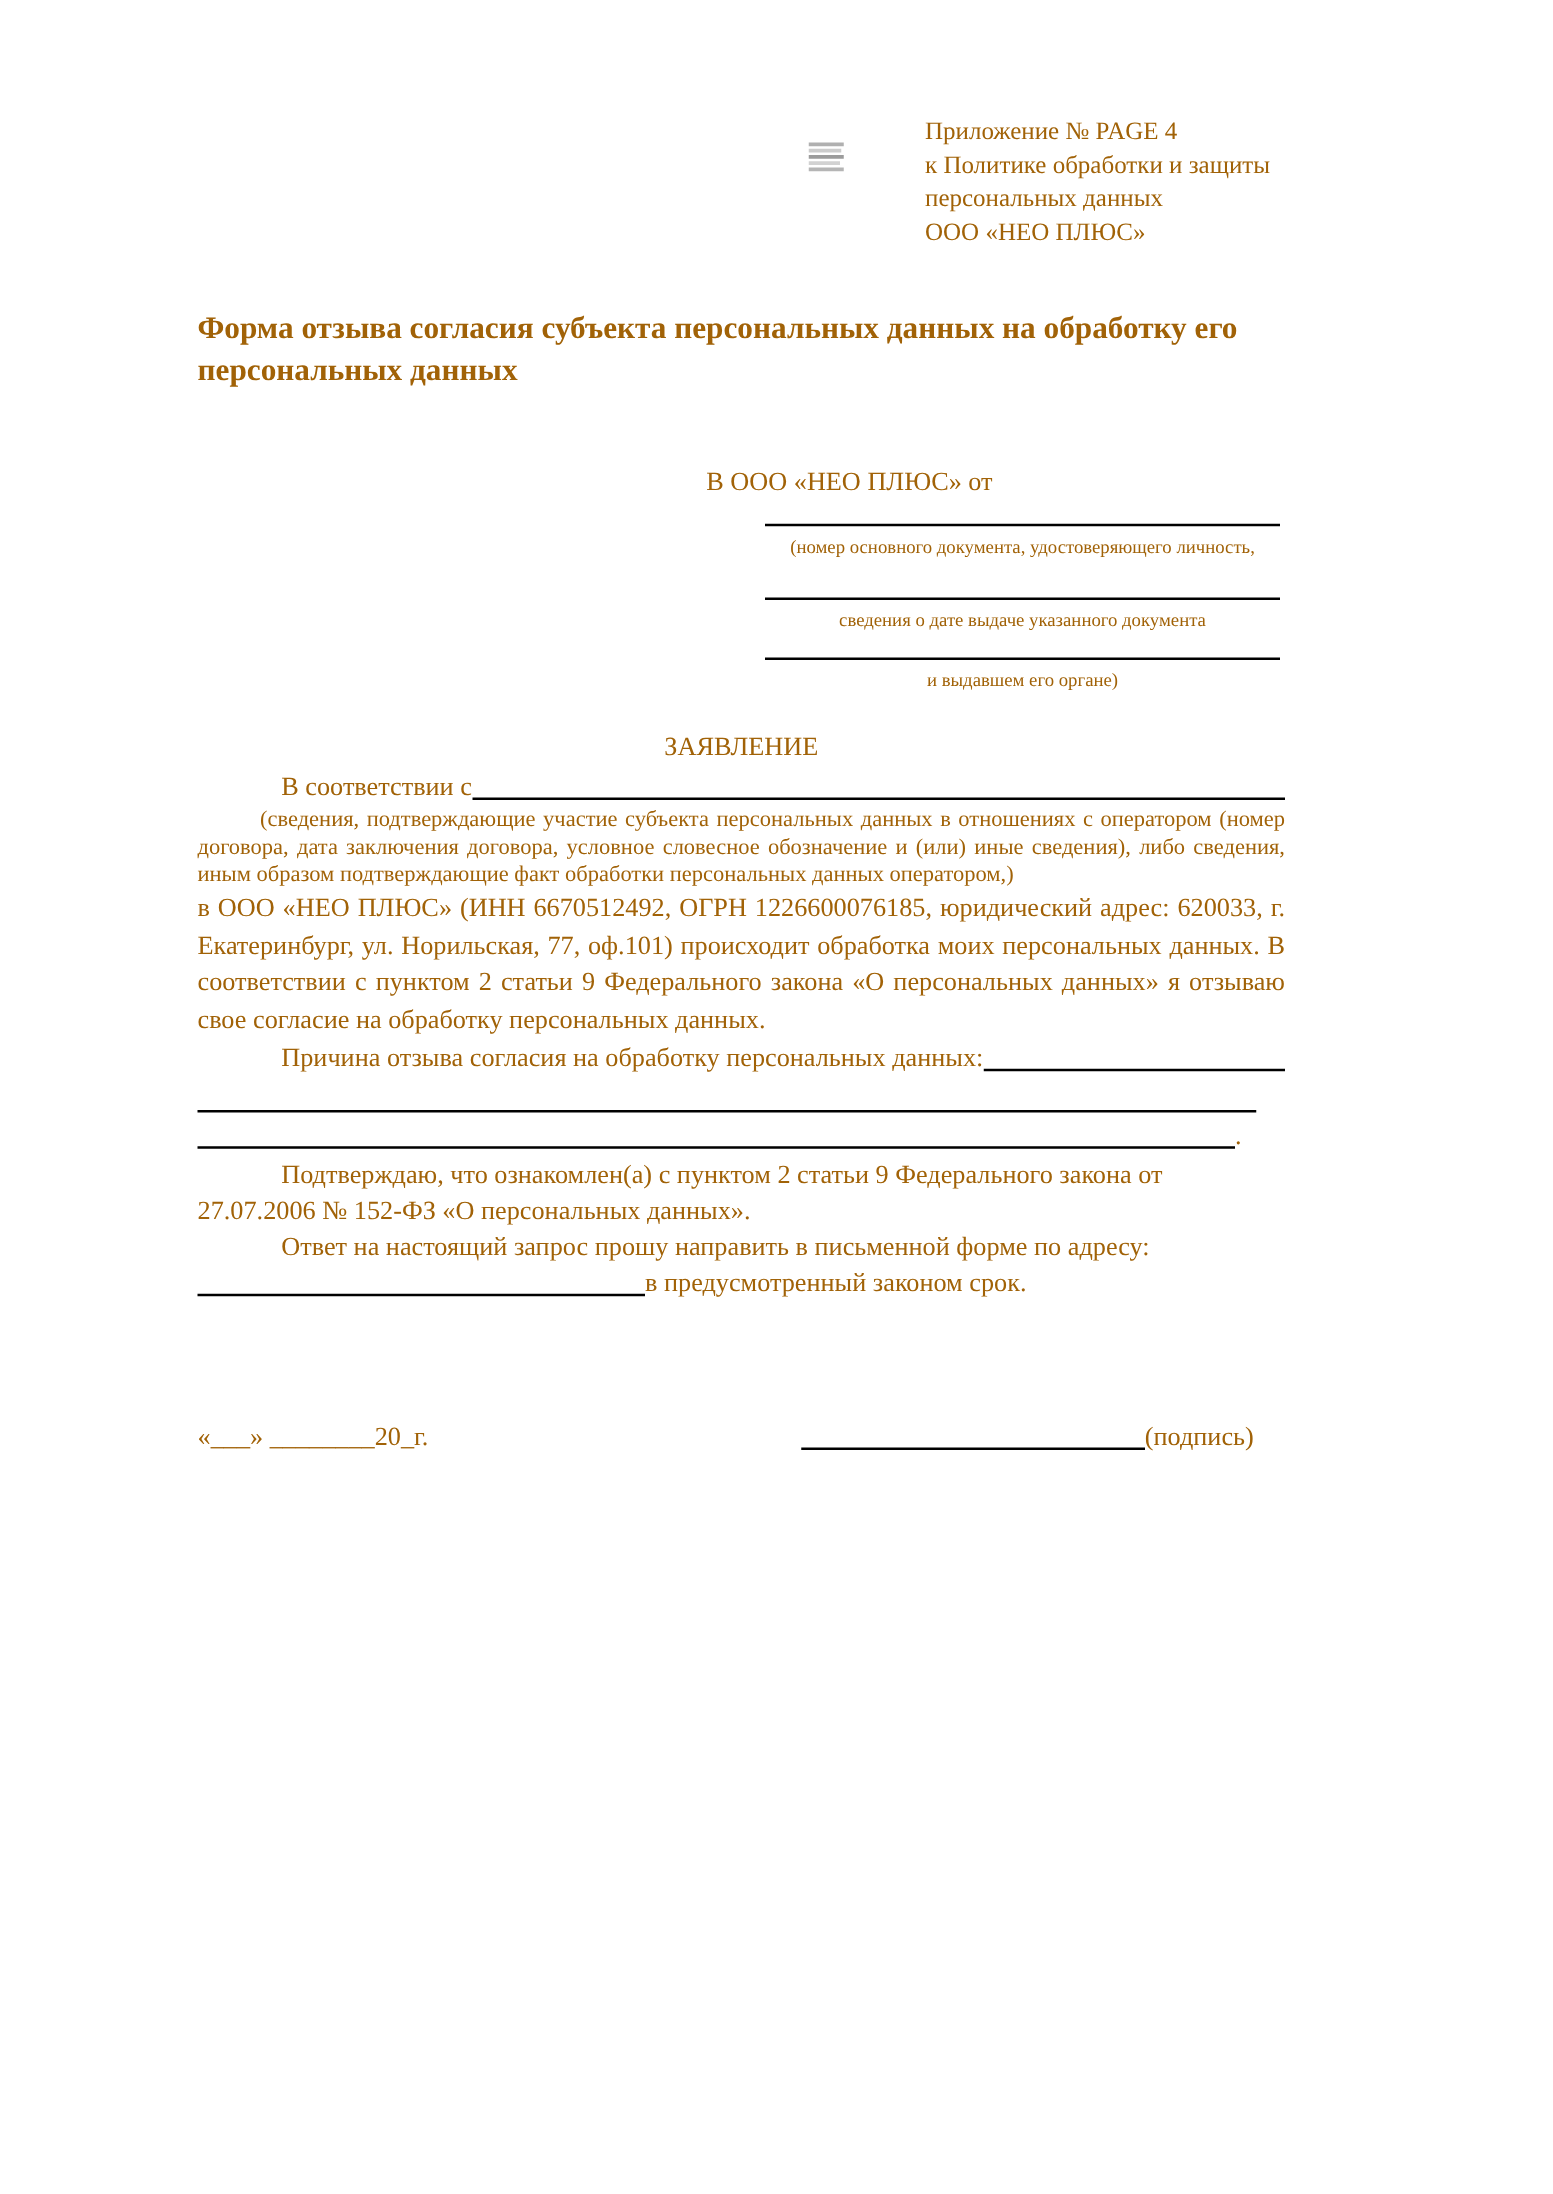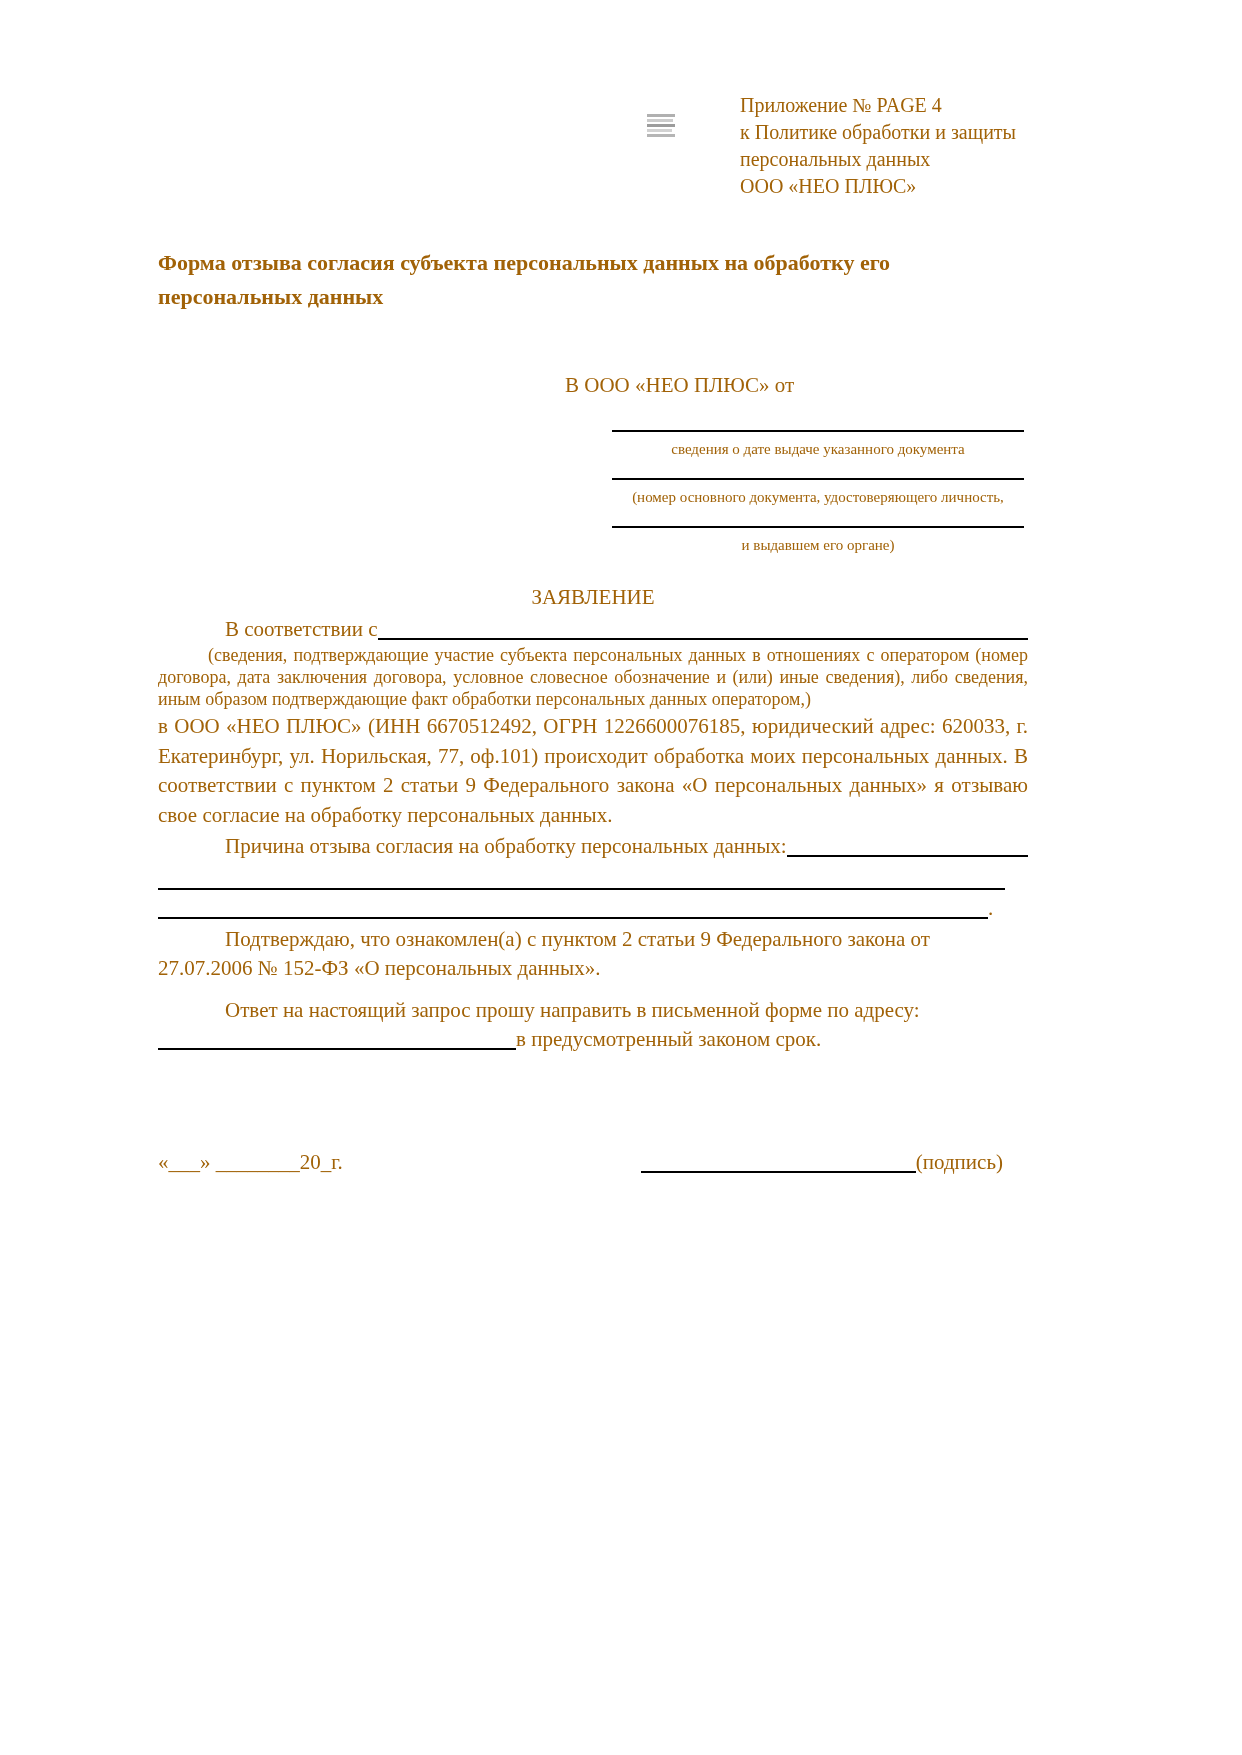--- a/index.html
+++ b/index.html
@@ -13,21 +13,21 @@
   .artifact { position:absolute; left:647px; top:114px; width:28px; height:28px; }
   .artifact i { display:block; height:3px; margin-bottom:2px; }
   .artifact i:nth-child(1){ background:#b0b0b0; width:100%; }
   .artifact i:nth-child(2){ background:#cccccc; width:94%; }
   .artifact i:nth-child(3){ background:#9c9c9c; width:100%; }
   .artifact i:nth-child(4){ background:#d2d2d2; width:88%; }
   .artifact i:nth-child(5){ background:#b5b5b5; width:100%; }
 
   .header-block { margin:92px 0 0 582px; font-size:20px; line-height:27px; }
 
-  .title { margin:46px 0 0 0; font-size:22px; font-weight:bold; line-height:34px; }
+  .title { margin:46px 0 0 0; font-size:25px; font-weight:bold; line-height:34px; }
 
   .to-line { margin:57px 0 0 407px; line-height:29px; }
 
   .fields { margin-left:454px; width:412px; }
   .field-1 { margin-top:9px; }
   .field-2 { margin-top:19px; }
   .field-3 { margin-top:30px; }
   .field-4 { margin-top:19px; }
   .field-line { border-top:2px solid #000; height:0; }
   .field-caption { text-align:center; font-size:15px; line-height:20px; padding-top:7px; }
@@ -44,21 +44,21 @@
   .fine-print { margin:0; font-size:18px; line-height:22px; text-align:justify; text-indent:50px; }
 
   .body-par { margin:2px 0 0 0; line-height:29.5px; text-align:justify; }
 
   .reason-row { margin-top:2px; padding-left:67px; }
 
   .rule1 { margin-top:27px; width:847px; border-bottom:2px solid #000; height:0; }
   .rule2-row { margin-top:4px; }
   .rule2-row .blank { width:830px; flex:0 0 auto; }
 
-  .confirm { margin:2px 0 13px 0; line-height:29px; text-indent:67px; }
+  .confirm { margin:2px 0 0 0; line-height:29px; text-indent:67px; }
   .reply-first { margin:0; line-height:29px; text-indent:67px; }
   .reply-row { margin-top:0; }
   .reply-row .blank { width:358px; flex:0 0 auto; }
 
   .footer-row { margin-top:94px; display:flex; justify-content:space-between; line-height:29px; padding-right:25px; }
   .sig { display:flex; align-items:flex-end;justify-content:space-between; }
   .sig .blank { width:275px; border-bottom:2px solid #000; margin-bottom:4px; height:0; }
 </style>
 </head>
 <body>
@@ -80,27 +80,27 @@
       <div>к Политике обработки и защиты</div>
       <div>персональных данных</div>
       <div>ООО «НЕО ПЛЮС»</div>
     </div>
 
     <div class="title">Форма отзыва согласия субъекта персональных данных на обработку его персональных данных</div>
 
     <div class="to-line">В ООО «НЕО ПЛЮС» от</div>
 
     <div class="fields">
+      <div class="field field-2">
+        <div class="field-line"></div>
+        <div class="field-caption">(номер основного документа, удостоверяющего личность,</div>
+      </div>
       <div class="field field-3">
         <div class="field-line"></div>
         <div class="field-caption">сведения о дате выдаче указанного документа</div>
-      </div>
-      <div class="field field-2">
-        <div class="field-line"></div>
-        <div class="field-caption">(номер основного документа, удостоверяющего личность,</div>
       </div>
       <div class="field field-4">
         <div class="field-line"></div>
         <div class="field-caption">и выдавшем его органе)</div>
       </div>
     </div>
 
     <div class="stmt-heading">ЗАЯВЛЕНИЕ</div>
 
     <div class="frow intro-row">

